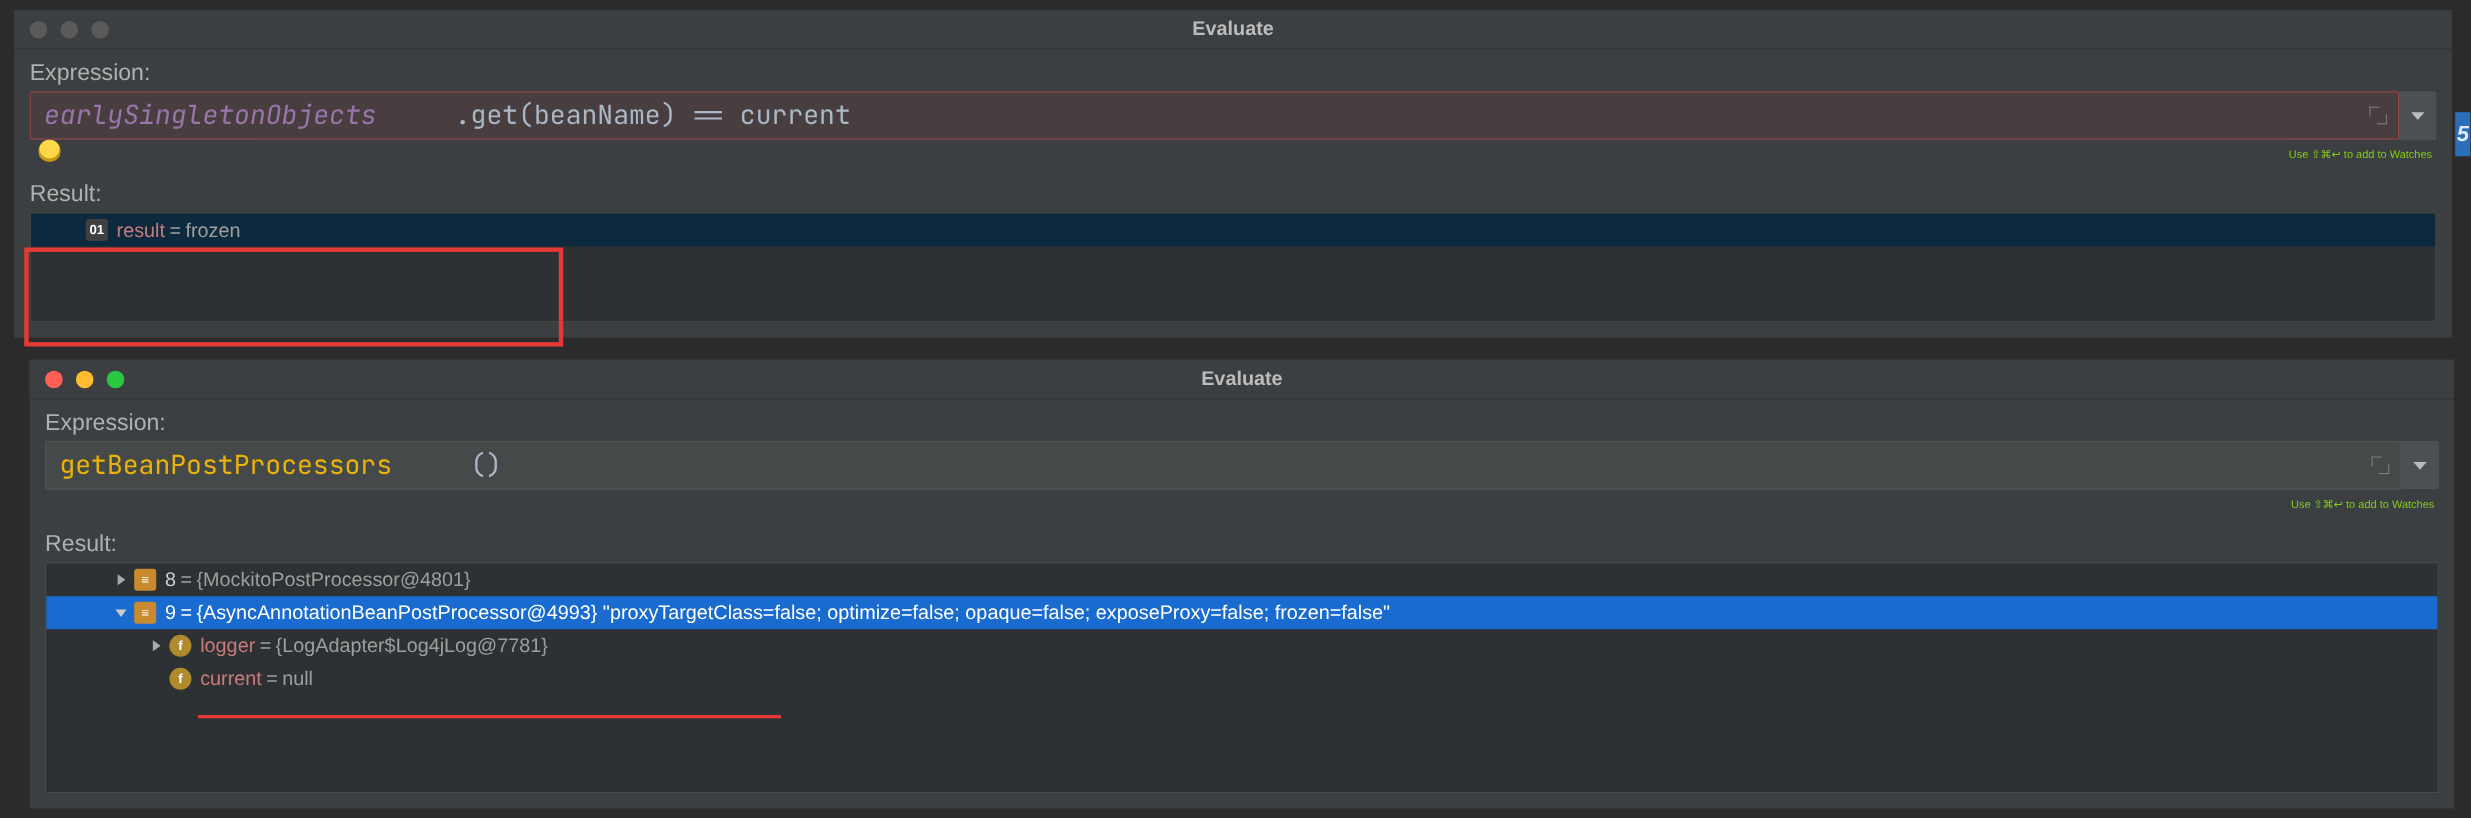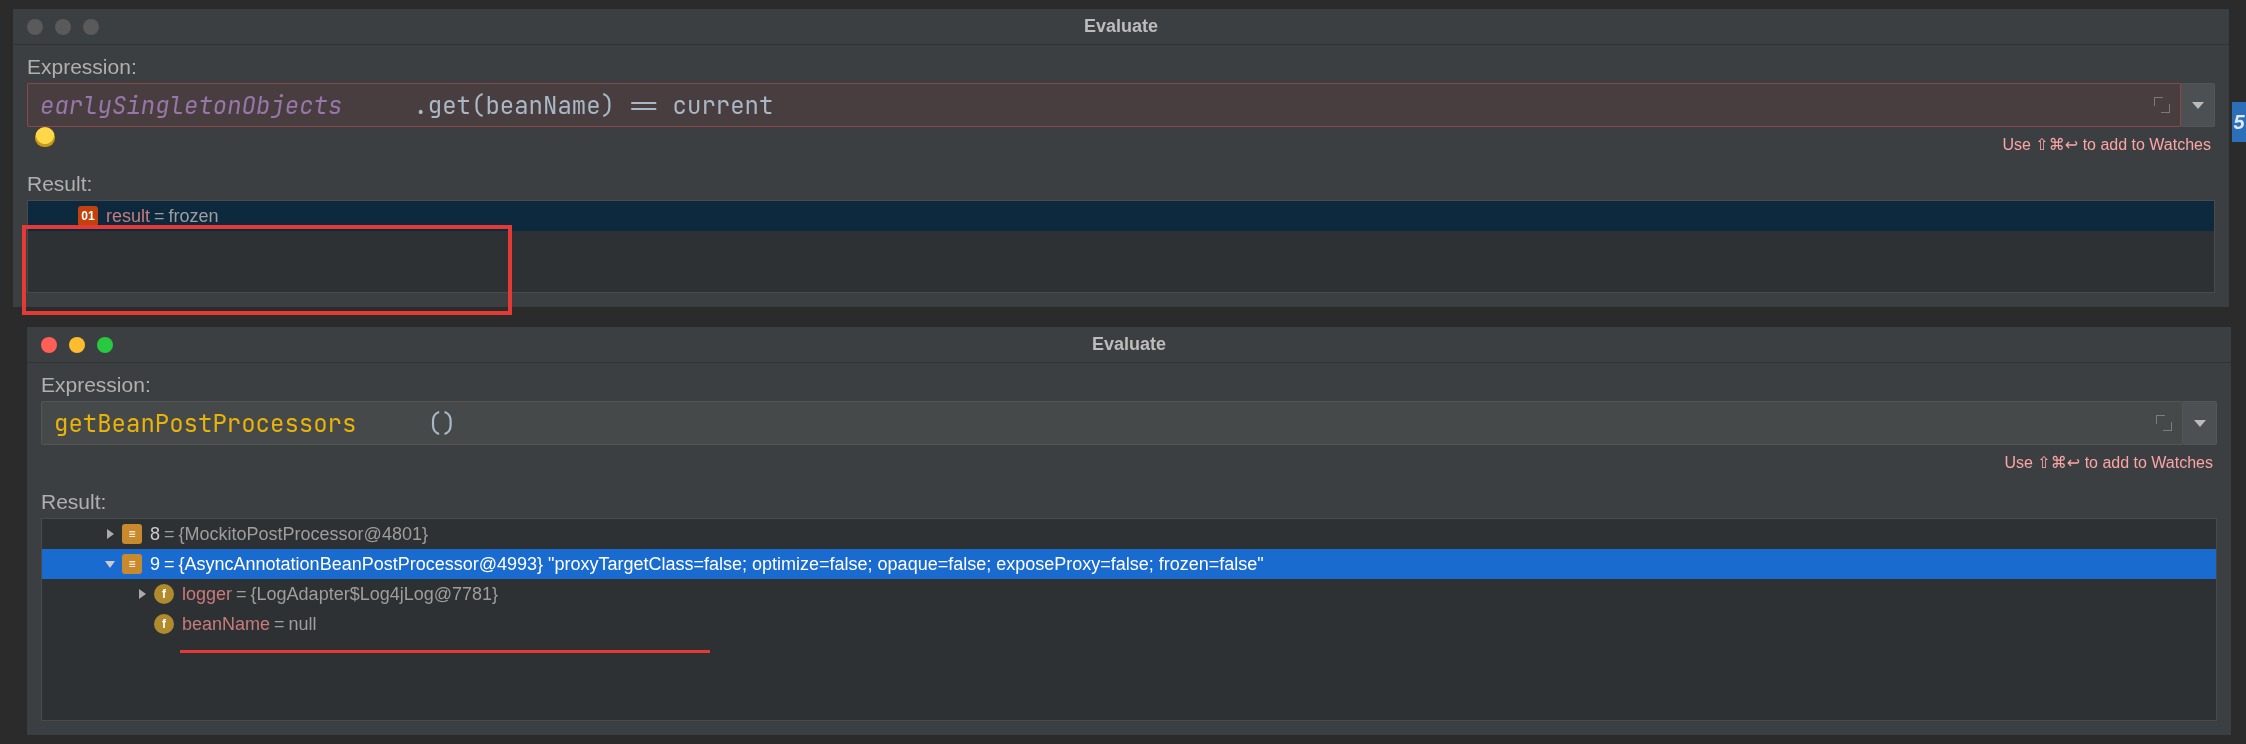--- a/index.html
+++ b/index.html
@@ -115,22 +115,22 @@
     border-radius: 0 2px 2px 0;
   }
   .chev-down {
     width: 0; height: 0;
     border-left: 6px solid transparent;
     border-right: 6px solid transparent;
     border-top: 7px solid #bbb;
   }
   .hint {
     text-align: right;
-    font-size: 16px;
-    color: #fca5a5;
+    font-size: 10px;
+    color: #84cc16;
     padding: 2px 18px 8px 0;
   }
   .result-panel {
     border: 1px solid #4a4a4a;
     margin: 0 14px 14px 14px;
     background: #2e3133;
     flex: 1;
     overflow: hidden;
   }
   .result-row {
@@ -167,21 +167,21 @@
     display: inline-flex;
     width: 20px; height: 20px;
     align-items: center;
     justify-content: center;
     font-size: 12px;
     font-weight: 700;
     border-radius: 3px;
     margin-right: 8px;
     color: #fff;
   }
-  .icn-prim { background: #c2410c; }
+  .icn-prim { background: #404040; }
   .icn-arr { background: #c98a2e; }
   .icn-field { background: #b08b2e; border-radius: 50%; font-size:12px; }
   .varname { color: #c97b7b; }
   .varname-w { color: #ccc; }
   .selected-bright .varname, .selected-bright .varname-w { color: #fff; }
   .eq { color: #9e9e9e; padding: 0 4px; }
   .selected-bright .eq { color: #fff; }
   .val { color: #9e9e9e; }
   .obj-ref { color: #9e9e9e; }
   .selected-bright .obj-ref { color: #fff; }
@@ -335,21 +335,21 @@
       <span class="eq">=</span>
       <span class="obj-ref">{LogAdapter$Log4jLog@7781}</span>
     </div>
 
     <div class="result-row">
       <span class="tree-indent" style="width:82px"></span>
       <span class="expander" style="visibility:hidden">
           <span class="tri-right"></span>
         </span>
       <span class="type-icn icn-field">f</span>
-      <span class="varname">beanName</span>
+      <span class="varname">current</span>
       <span class="eq">=</span>
       <span class="val">null</span>
     </div>
 
   </div>
 </div>
 
 <div class="underline-anno"></div>
 
 </body></html>

